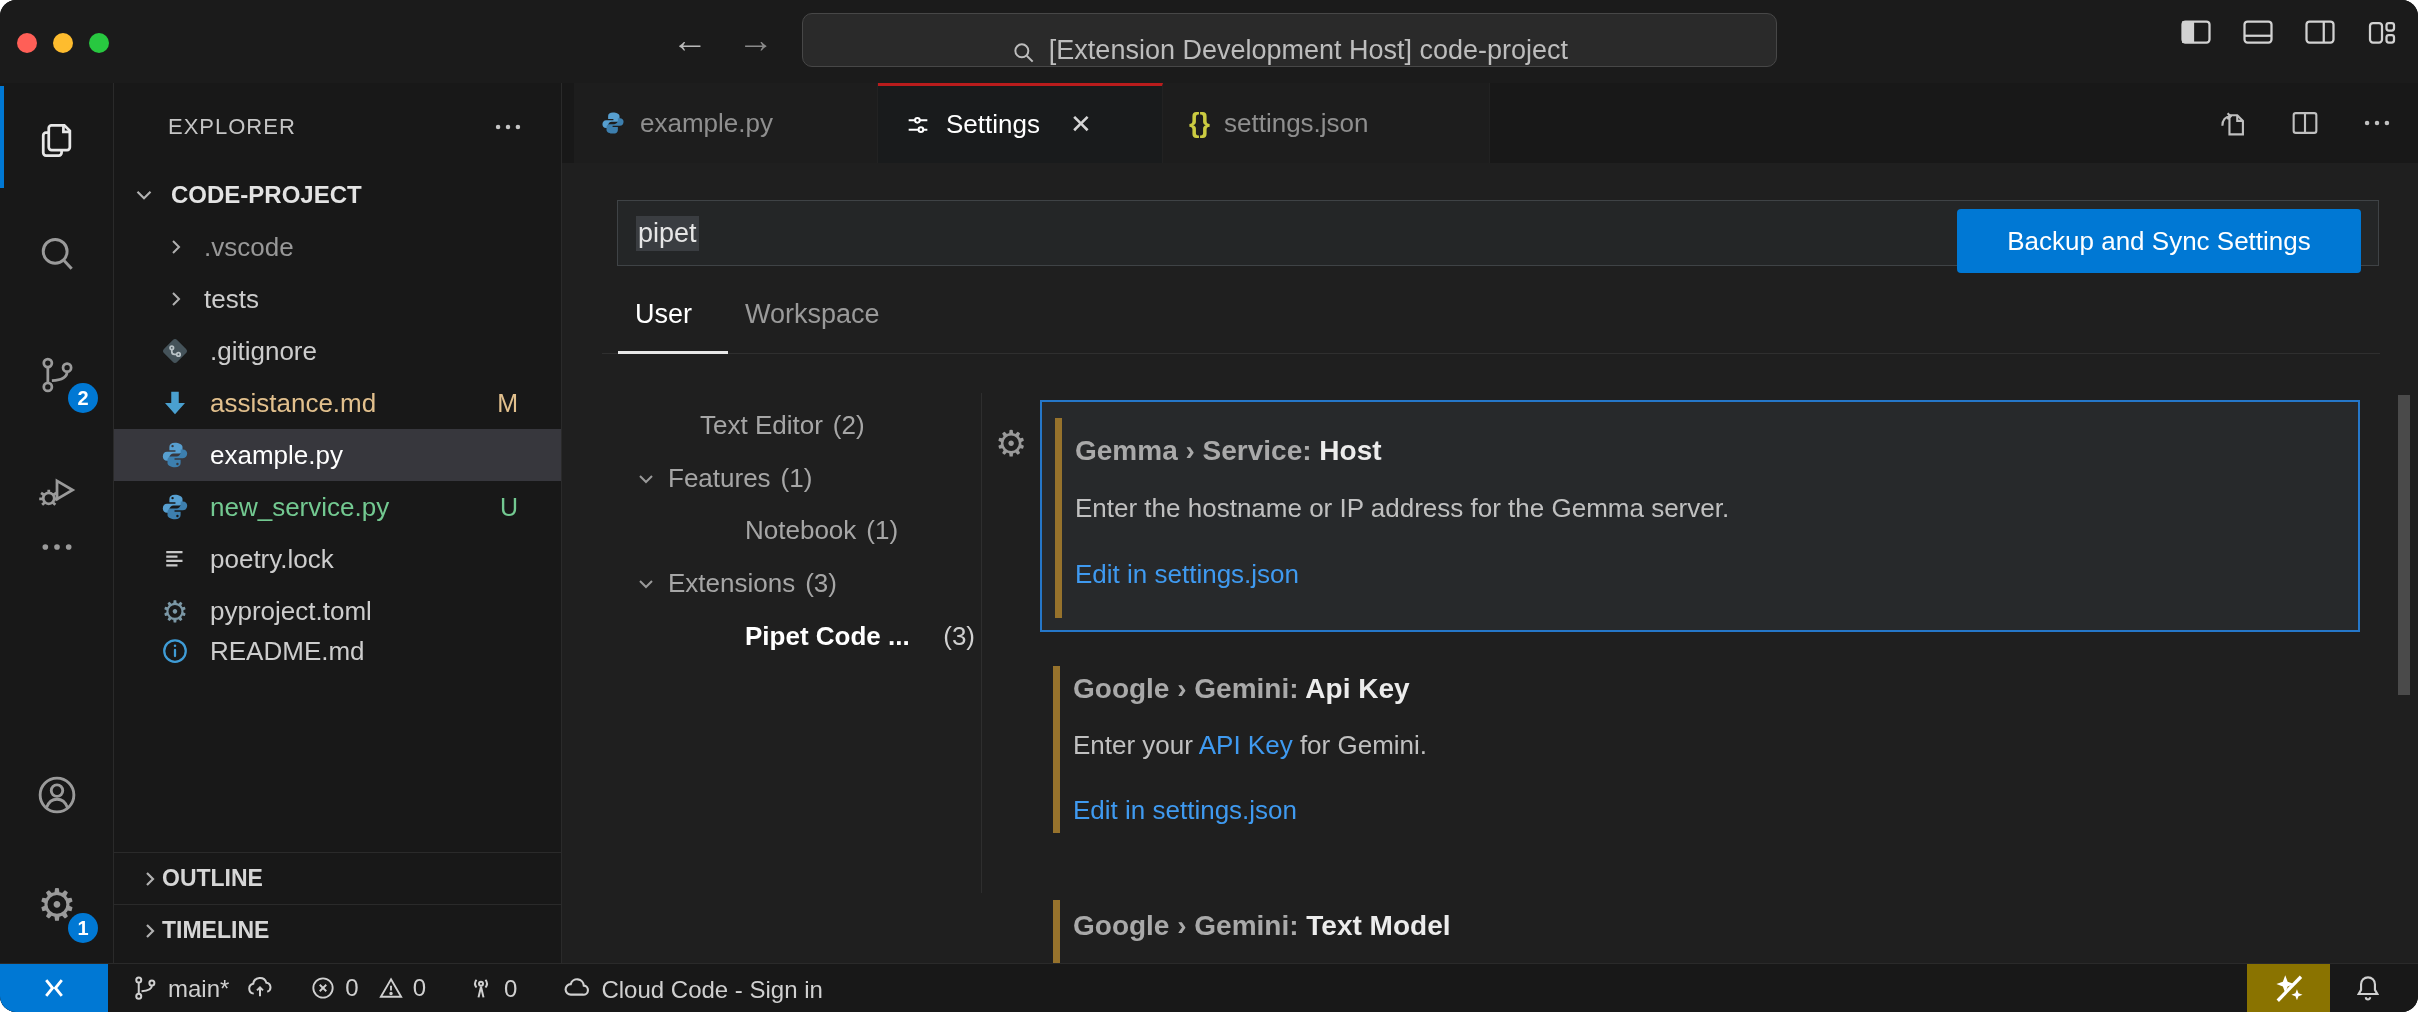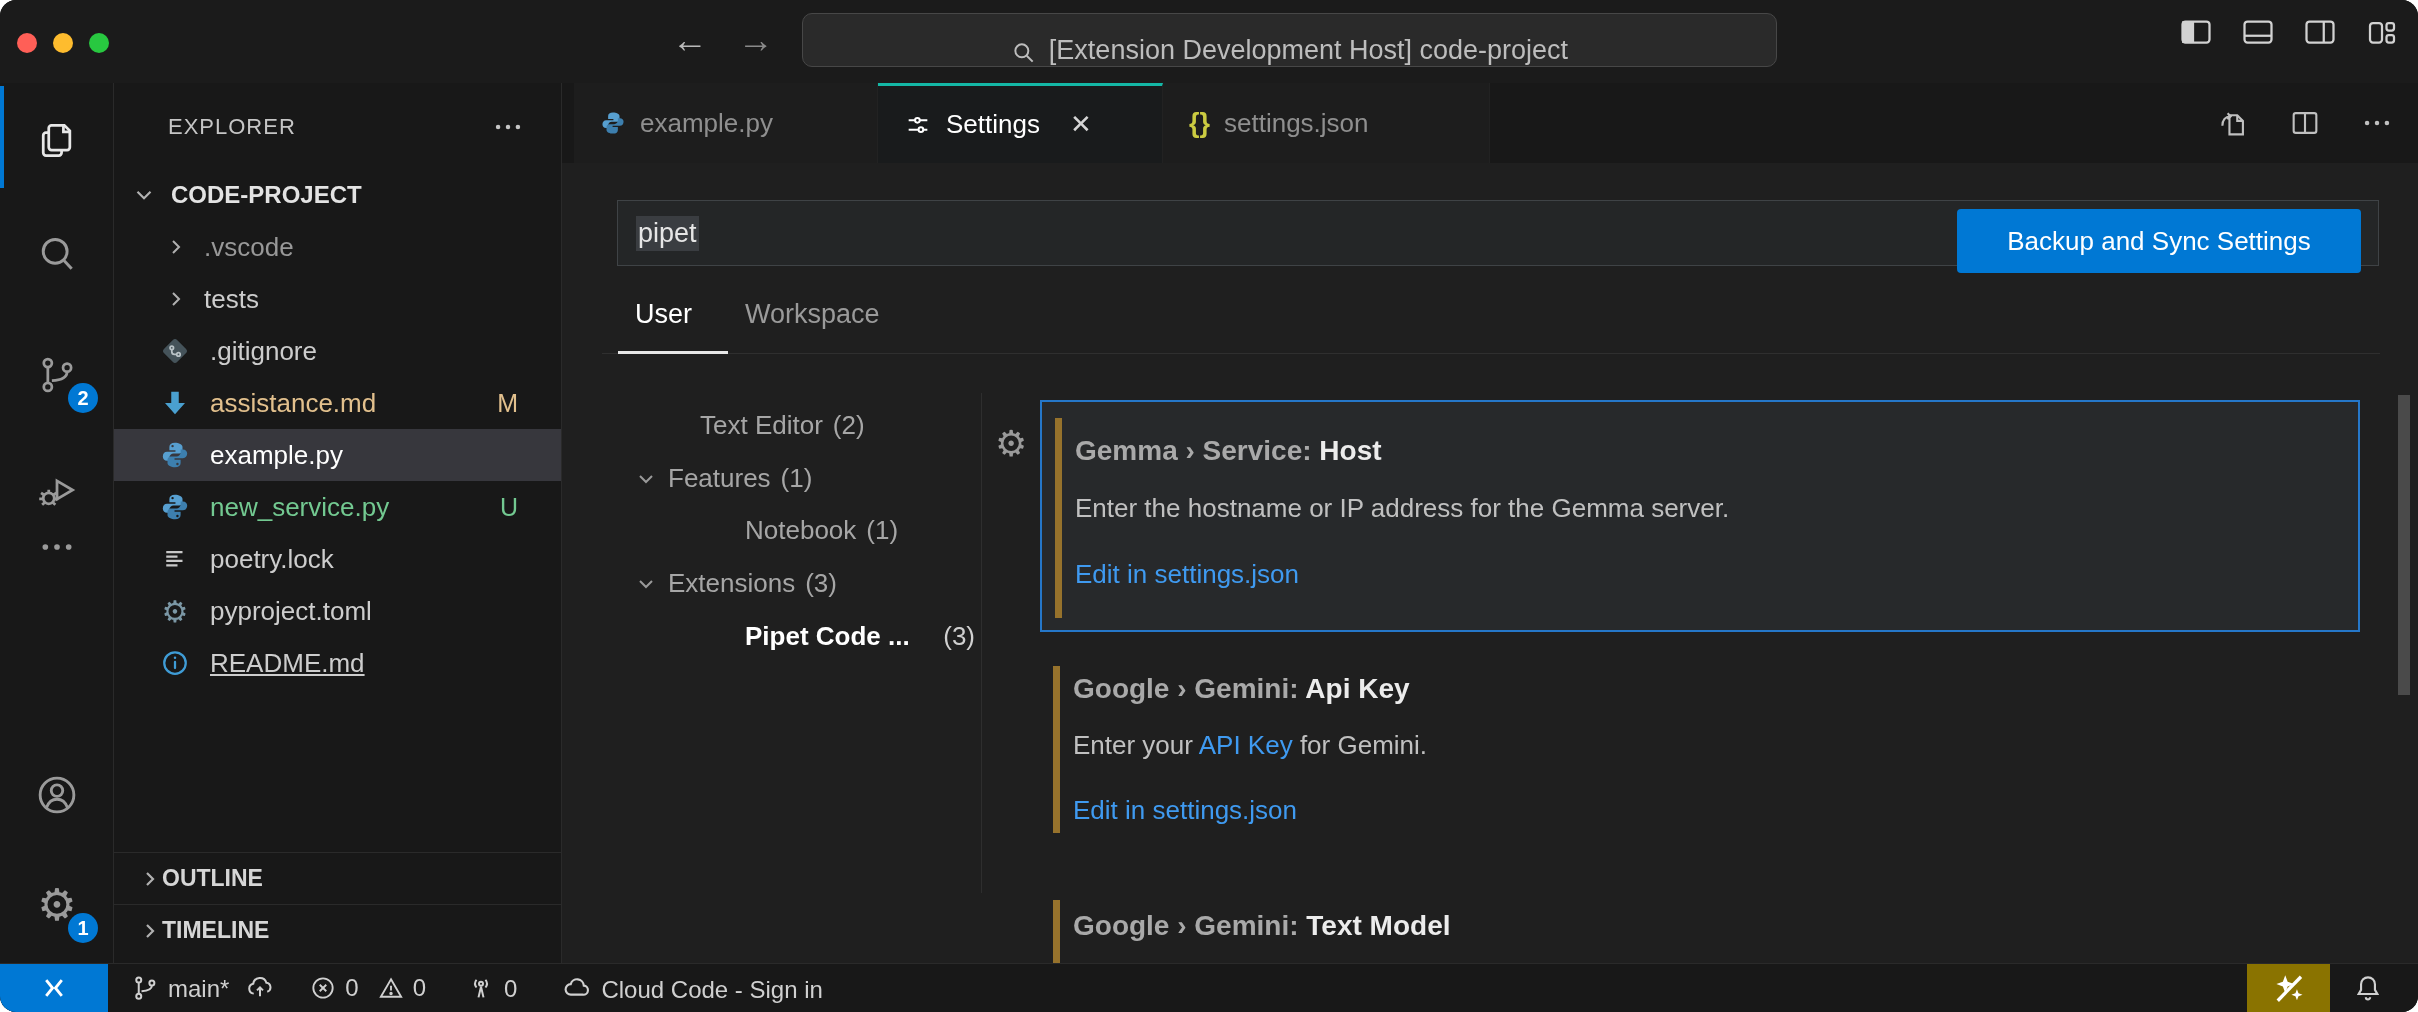--- a/index.html
+++ b/index.html
@@ -31,21 +31,21 @@
   .row .icon{width:34px;height:34px;flex:none;display:flex;align-items:center;justify-content:center;margin-right:18px;}
   .row .fbadge{margin-left:auto;margin-right:44px;font-size:25px;}
   .chev{color:#b0b0b0;flex:none;}
   .sec-head{position:absolute;left:0;width:448px;height:52px;border-top:1px solid #2a2a2a;display:flex;align-items:center;
     font-size:23px;font-weight:700;color:#d6d6d6;padding-left:24px;}
   
   .editor{position:relative;flex:1;height:100%;background:#1f1f1f;}
   .tabstrip{position:absolute;left:0;top:0;width:100%;height:80px;background:#181818;}
   .tab{position:absolute;top:0;height:80px;display:flex;align-items:center;gap:14px;padding:0 26px;font-size:26px;
     color:#8f8f8f;background:#1d1d1d;border-right:1px solid #222;}
-  .tab.active{background:#191b1c;border-top:3px solid #14b8a6;color:#fff;}
+  .tab.active{background:#191b1c;border-top:3px solid #b91c1c;color:#fff;}
   .tab-actions{position:absolute;right:24px;top:0;height:80px;display:flex;align-items:center;gap:38px;color:#c0c0c0;}
   
   .s-input{position:absolute;left:55px;top:117px;width:1762px;height:66px;background:#242627;border:1px solid #3f4346;
     display:flex;align-items:center;padding:0 14px 0 18px;font-size:27px;color:#e6e6e6;}
   .sel-text{background:#3a3d41;padding:2px 2px;}
   .found-badge{margin-left:auto;background:#5f5f5f;color:#f0f0f0;font-size:25px;border-radius:5px;height:44px;
     display:flex;align-items:center;padding:0 16px;}
   .scope-row{position:absolute;left:40px;top:195px;width:1778px;height:76px;border-bottom:1px solid #2f2f2f;}
   .scope{position:absolute;top:0;height:73px;display:flex;align-items:center;font-size:27px;}
   .scope.active{color:#fff;}
@@ -261,21 +261,21 @@
           <svg width="30" height="30" viewBox="0 0 24 24" stroke="#c8c8c8" stroke-width="1.8" fill="none">
               <path d="M5 6.5h13M5 10h9M5 13.5h13M5 17h9"></path>
             </svg>
         </span>
         <span>poetry.lock</span>
       </div>
       <div class="row" style="top:502px;padding-left:44px;">
         <span class="icon" style="color:#7b97a5;font-size:30px;">⚙</span>
         <span>pyproject.toml</span>
       </div>
-      <div class="row" style="top:554px;padding-left:44px;text-decoration:underline;">
+      <div class="row" style="top:542px;padding-left:44px;">
         <span class="icon">
           <svg width="30" height="30" viewBox="0 0 24 24" fill="none" stroke="#3f9cd6" stroke-width="1.8">
               <circle cx="12" cy="12" r="8.6"></circle>
               <path d="M12 11v5" stroke-linecap="round"></path>
               <circle cx="12" cy="7.8" r="1" fill="#3f9cd6" stroke="none"></circle>
             </svg>
         </span>
         <span>README.md</span>
       </div>
 

